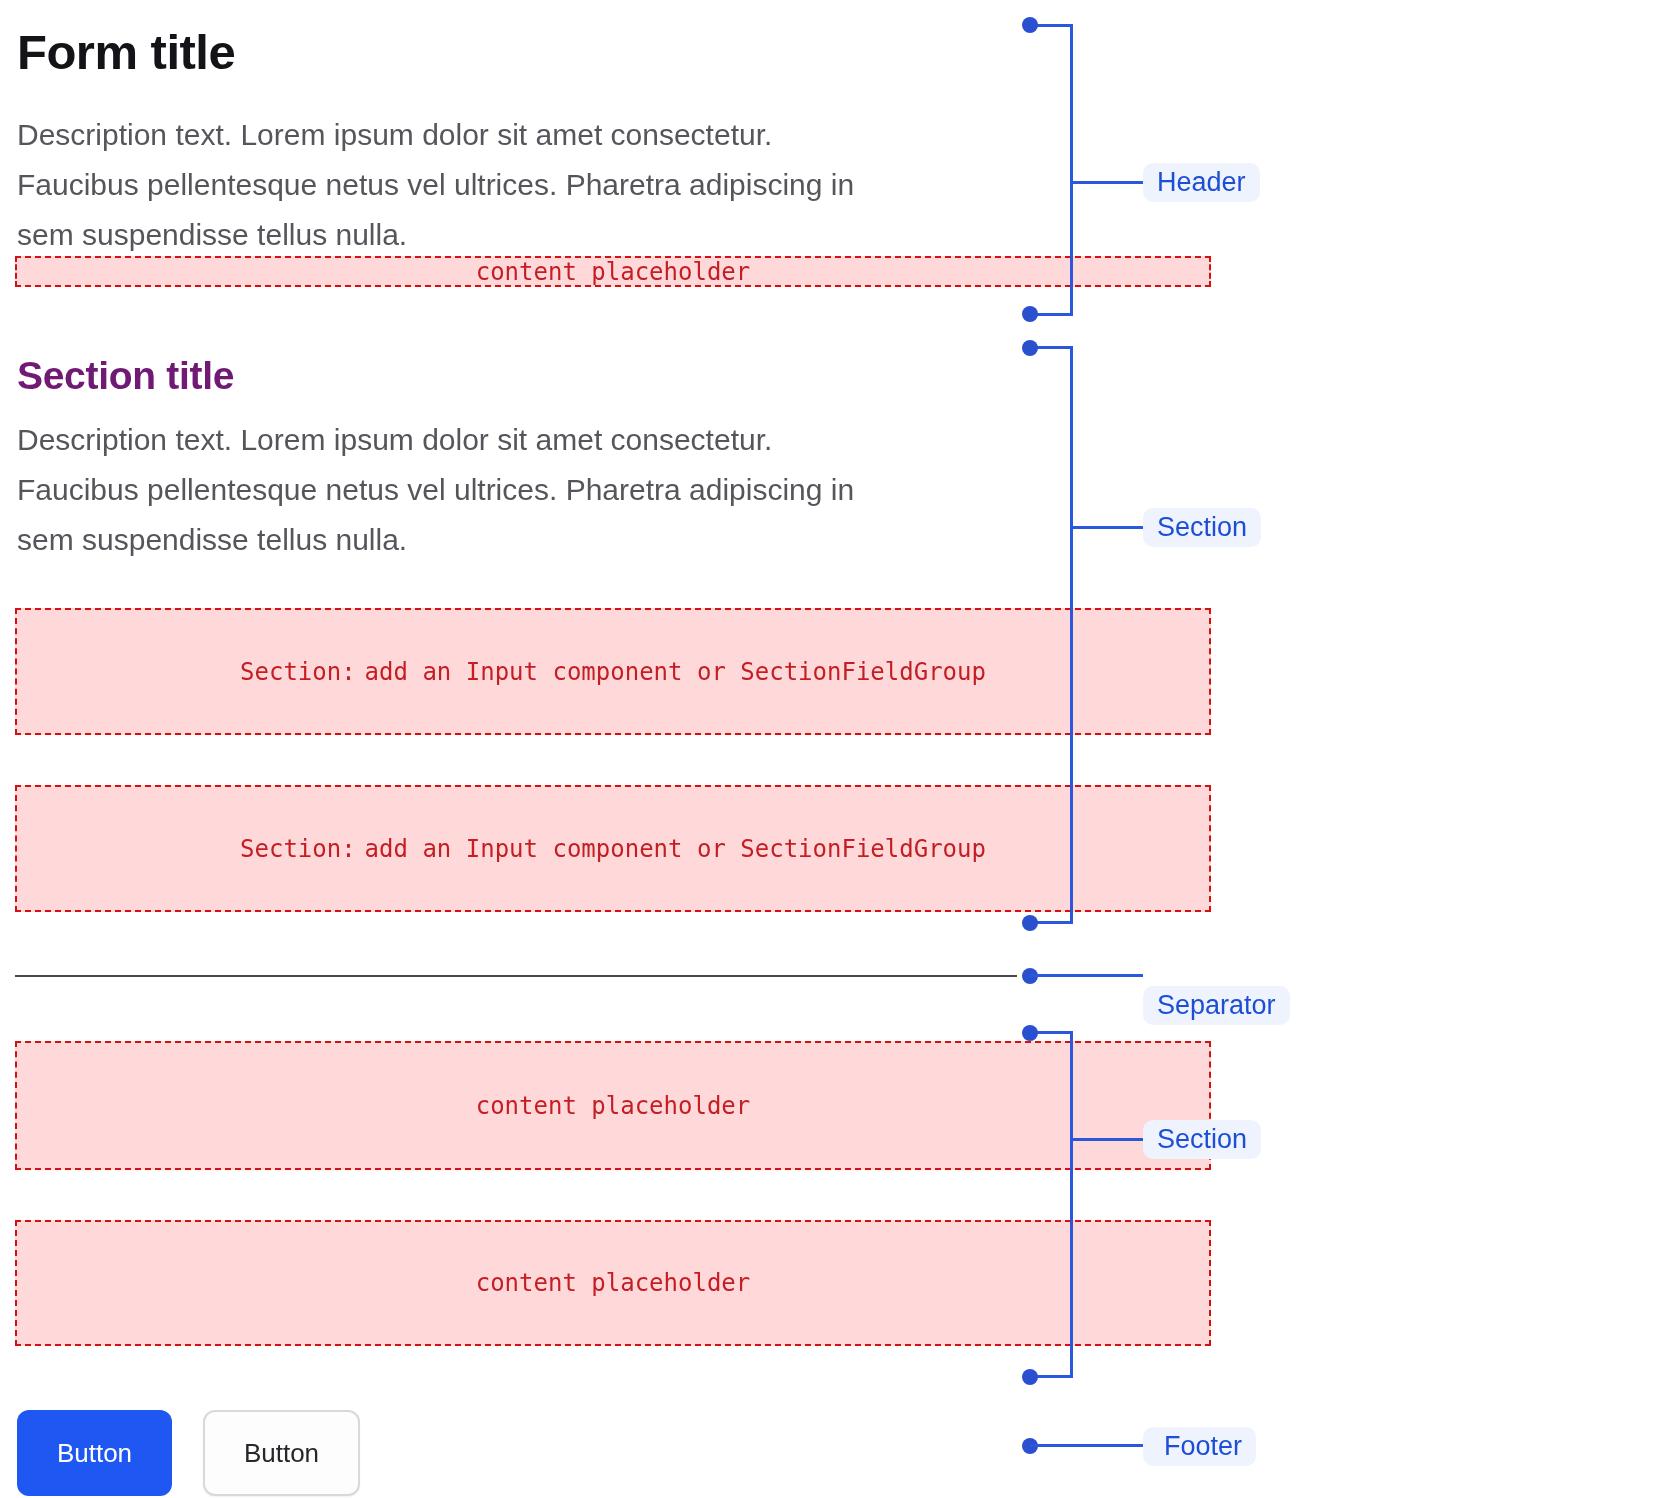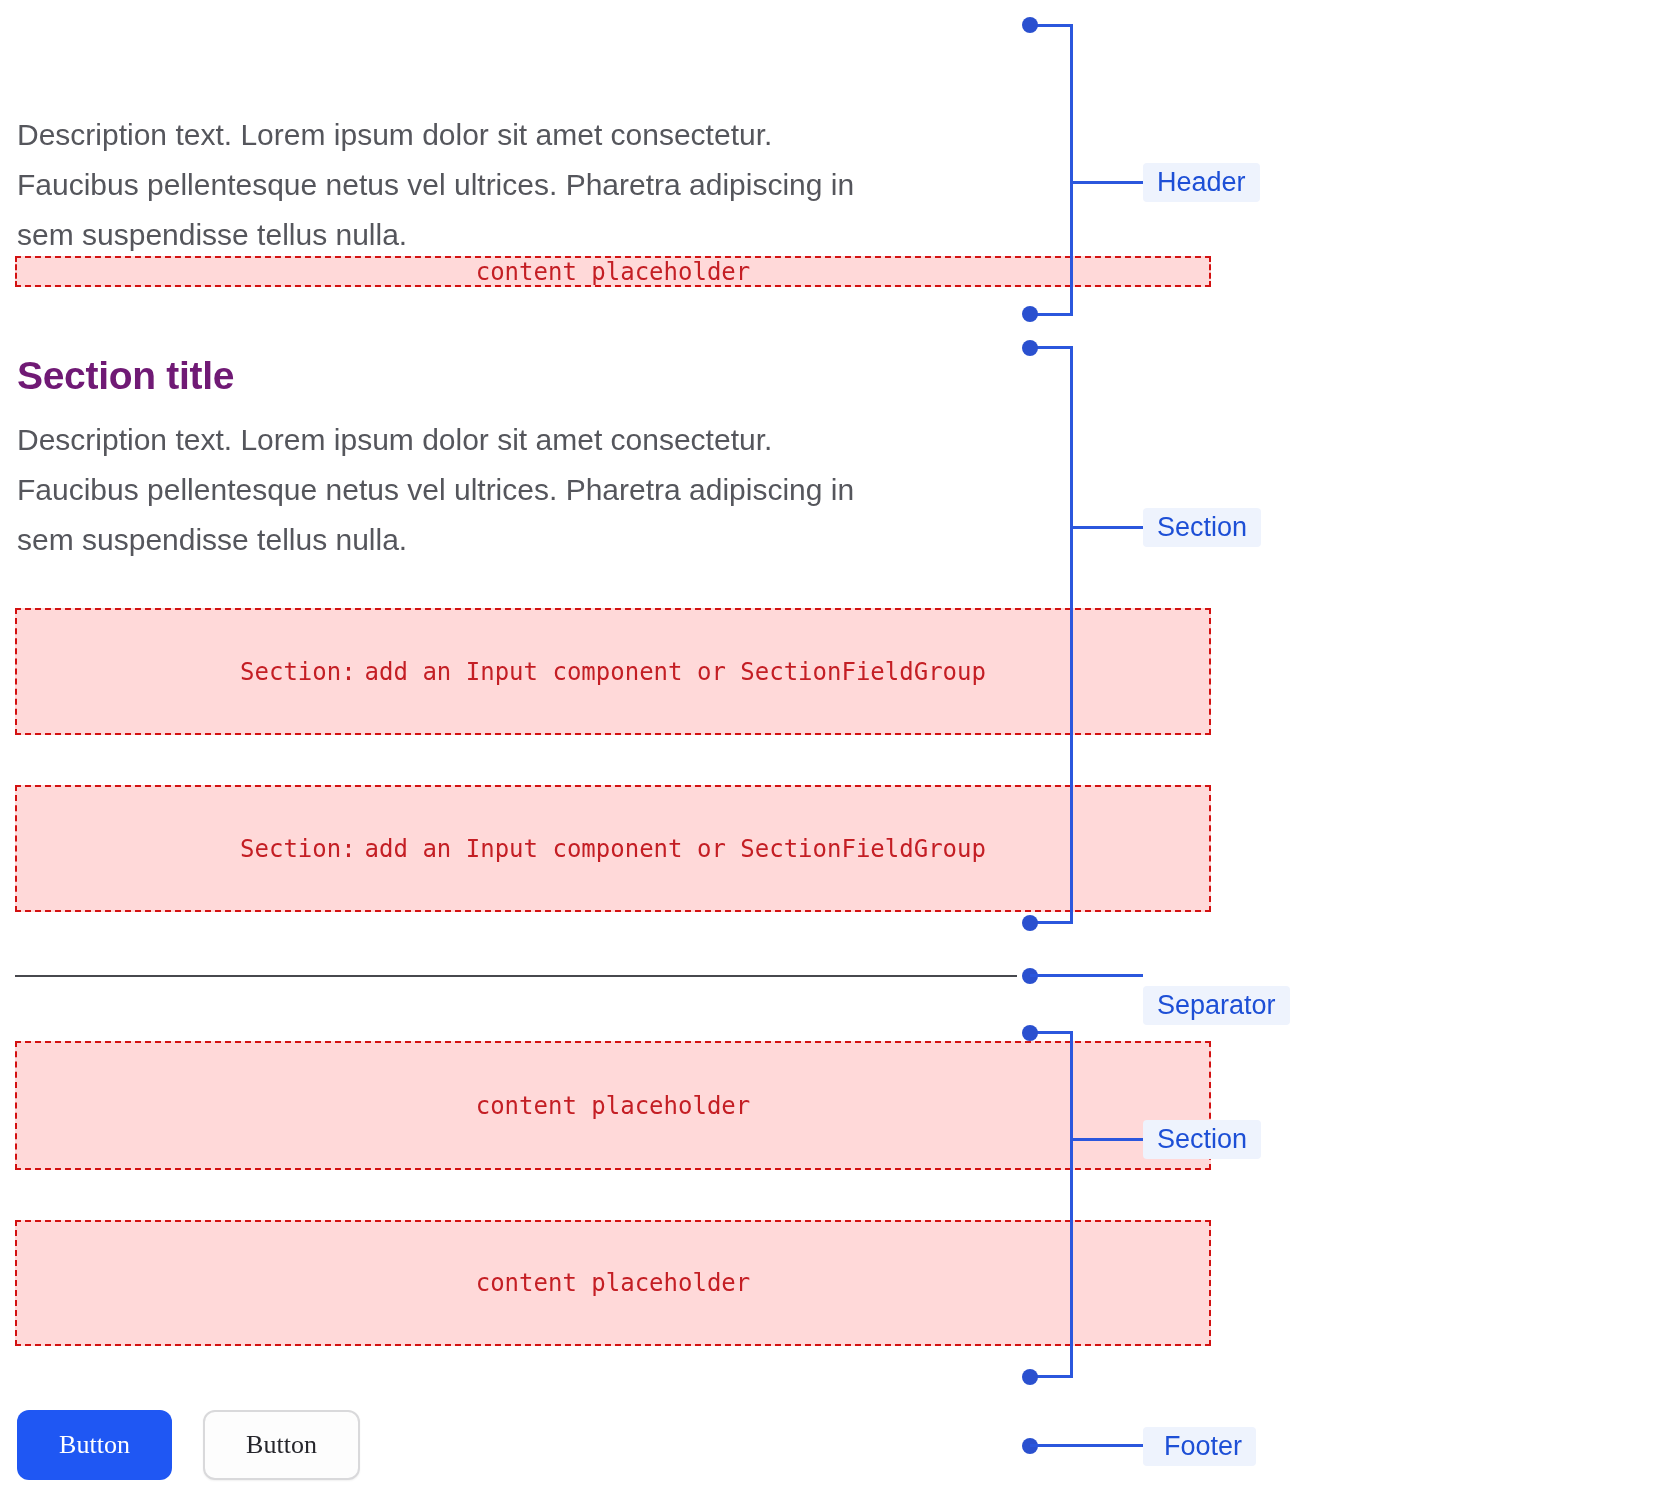--- a/index.html
+++ b/index.html
@@ -26,34 +26,34 @@
       display:flex;align-items:center;justify-content:center;white-space:nowrap;}
   .ph-b1{top:256px;height:31px;}
   .ph-s1{top:608px;height:127px;}
   .ph-s2{top:785px;height:127px;}
   .ph-c2{top:1041px;height:129px;}
   .ph-c3{top:1220px;height:126px;}
   .ph .it{margin-left:0.62ch;}
 
   .sep{left:15px;top:975px;width:1002px;height:2px;background:var(--separator-gray,#47484d);}
 
-  .btn{top:1410px;height:70px;border-radius:12px;font-family:Liberation Serif, serif;font-size:26px;
+  .btn{top:1410px;height:86px;border-radius:12px;font-family:Liberation Sans, sans-serif;font-size:26px;
        font-weight:500;display:flex;align-items:center;justify-content:center;
        box-sizing:border-box;cursor:pointer;border:none;padding:0;}
   .btn-primary{left:17px;width:155px;background:var(--primary-button-bg,#1f57f3);color:#ffffff;}
   .btn-secondary{left:203px;width:157px;background:#fdfdfd;color:#26262c;
        border:2px solid #d9d9db;box-shadow:0 1px 2px rgba(0,0,0,0.06);}
 
   
   .vline{left:1070px;width:3px;background:var(--annotation-blue,#2b57dd);}
   .harm{left:1030px;width:43px;height:3px;background:var(--annotation-blue,#2b57dd);}
   .lline{left:1071px;width:72px;height:3px;background:var(--annotation-blue,#2b57dd);}
   .sline{left:1030px;width:113px;height:3px;background:var(--annotation-blue,#2b57dd);}
   .dot{left:1022px;width:16px;height:16px;border-radius:50%;background:var(--annotation-dot,#2a50cf);}
-  .pill{left:1143px;height:39px;line-height:39px;padding:0 14px;border-radius:4px;
+  .pill{left:1143px;height:39px;line-height:39px;padding:0 14px;border-radius:10px;
         background:var(--label-bg,#eef3fd);color:var(--label-text-blue,#1d4fd6);
         font-size:27px;font-weight:500;white-space:nowrap;}
 
   .v-header{top:24px;height:292px;}
   .a-header-top{top:24px;}   .a-header-bot{top:313px;}
   .d-header-top{top:17px;}   .d-header-bot{top:306px;}
   .l-header{top:181px;}      .p-header{top:163px;}
 
   .v-sec1{top:346px;height:578px;}
   .a-sec1-top{top:346px;}    .a-sec1-bot{top:921px;}
@@ -67,20 +67,21 @@
   .d-sec2-top{top:1025px;}   .d-sec2-bot{top:1369px;}
   .l-sec2{top:1138px;}       .p-sec2{top:1120px;}
 
   .d-foot{top:1438px;}       .s-foot{top:1444px;}  .p-foot{top:1427px;padding-left:21px;}
 </style>
 </head>
 <body>
 
 <div class="canvas">
 
+  <h1 class="abs form-title">Form title</h1>
   <p class="abs desc desc-1">
     <span>Description text. Lorem ipsum dolor sit amet consectetur.</span>
     <span>Faucibus pellentesque netus vel ultrices. Pharetra adipiscing in</span>
     <span>sem suspendisse tellus nulla.</span>
   </p>
   <div class="abs ph ph-b1">
     <span>content placeholder</span>
   </div>
 
   <h2 class="abs section-title">Section title</h2>

